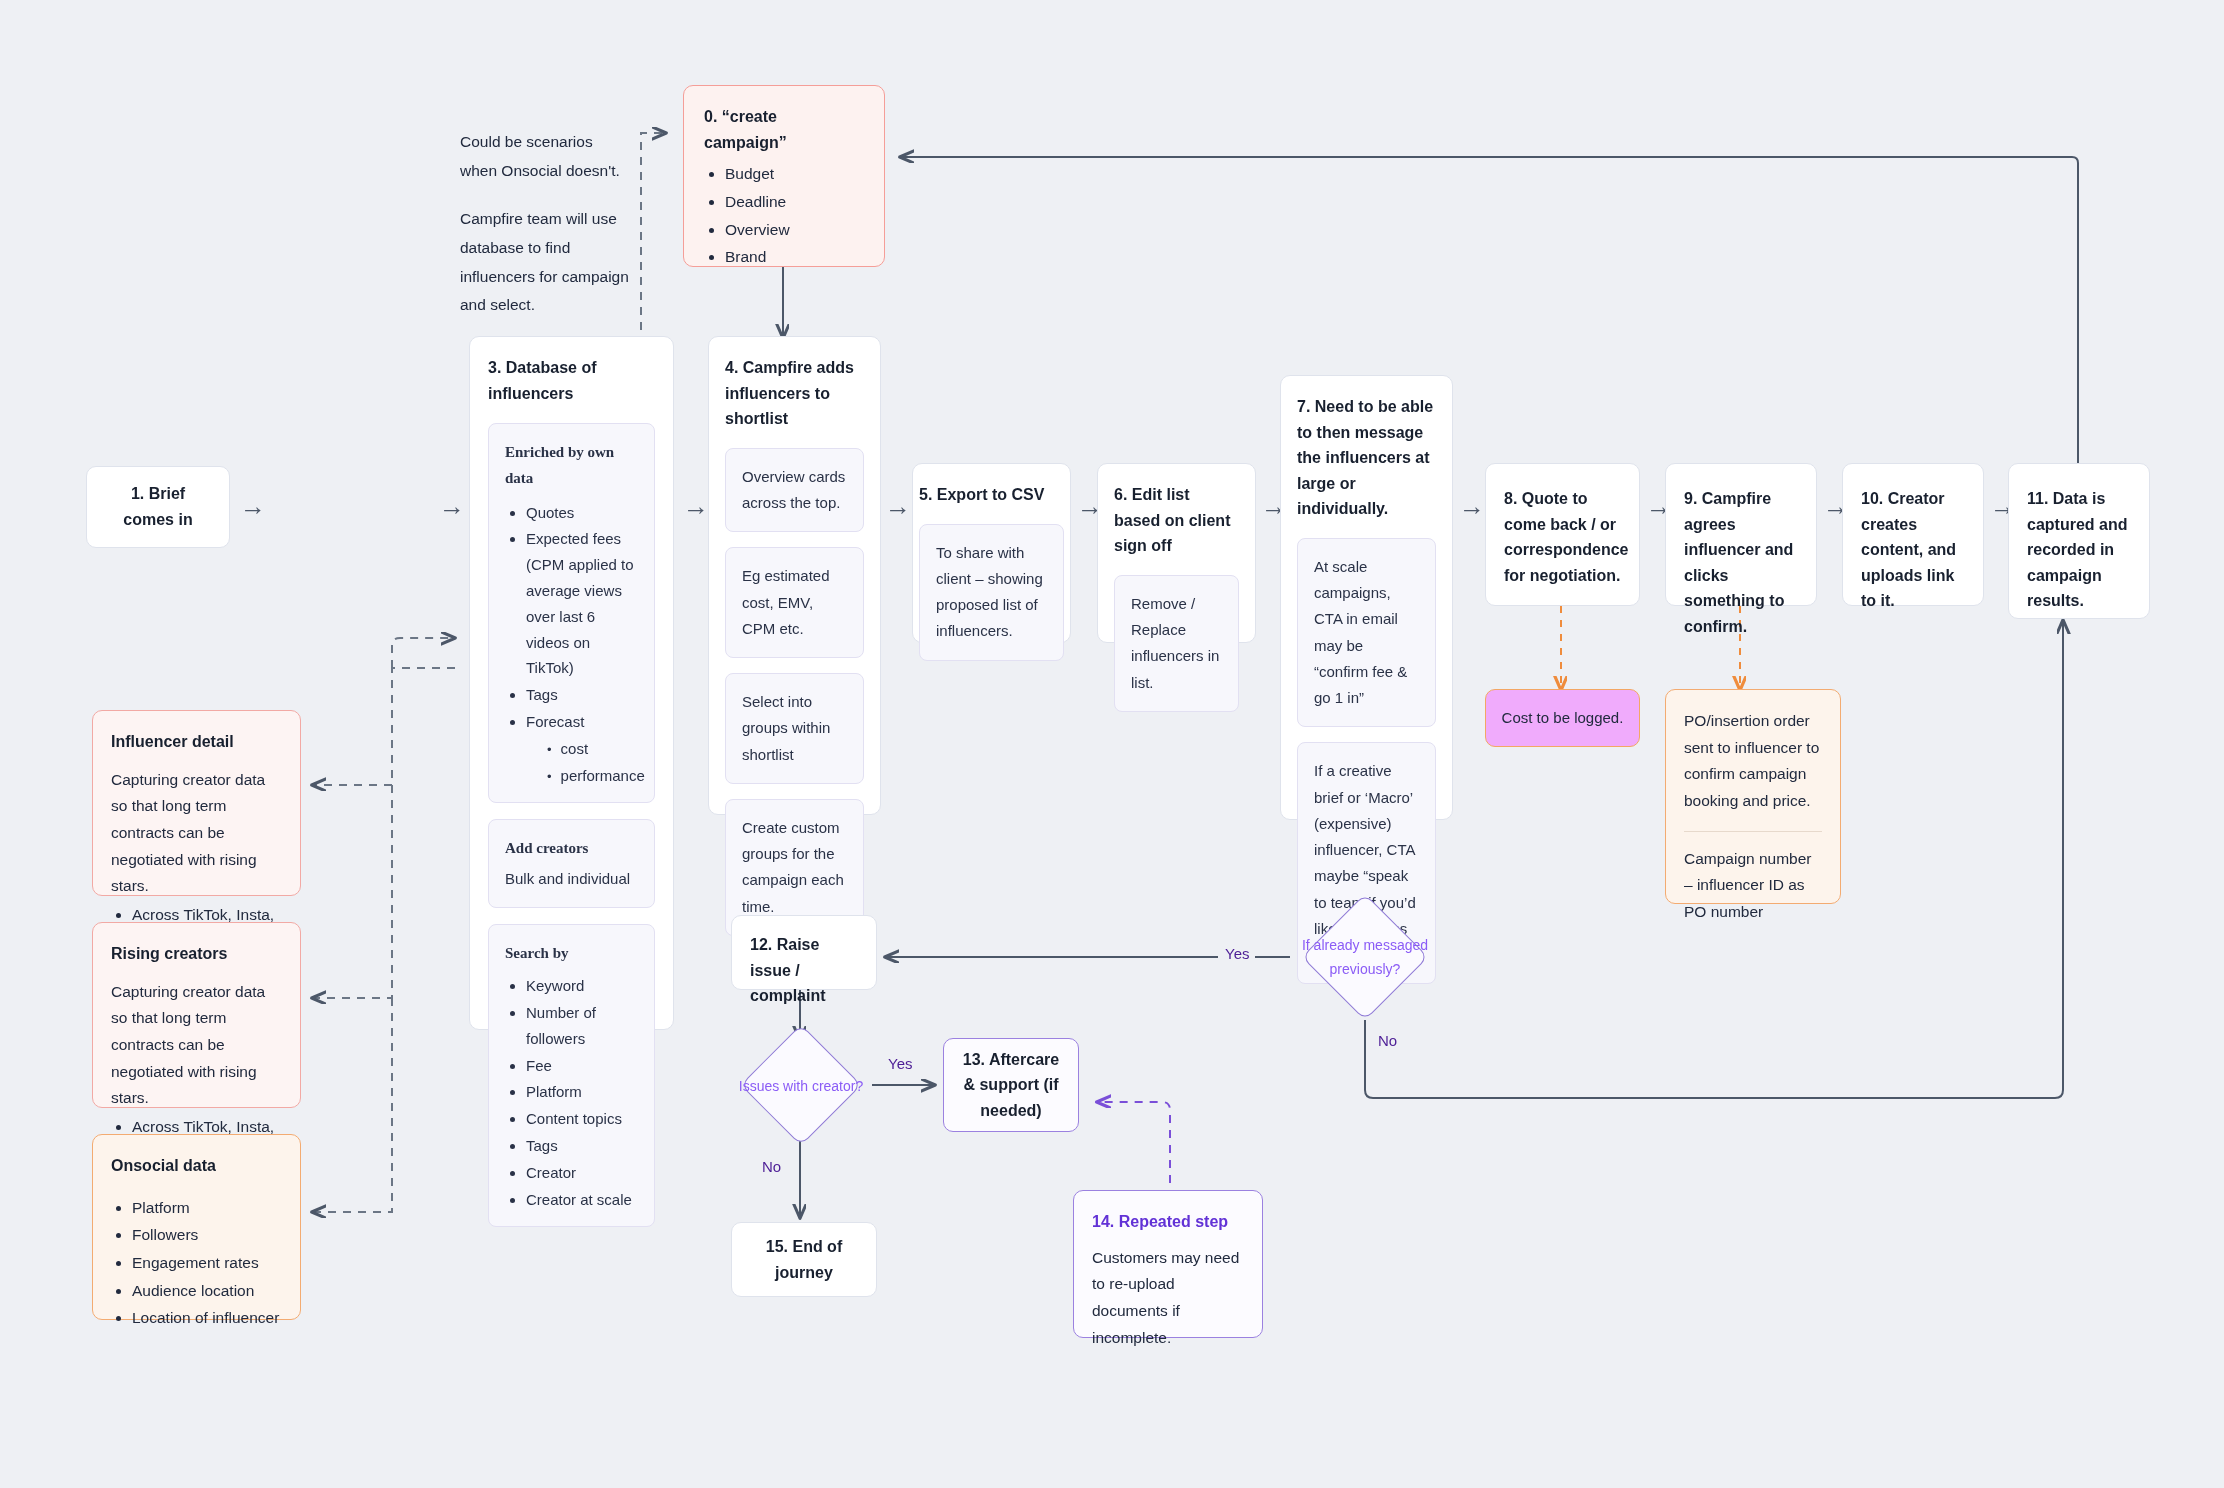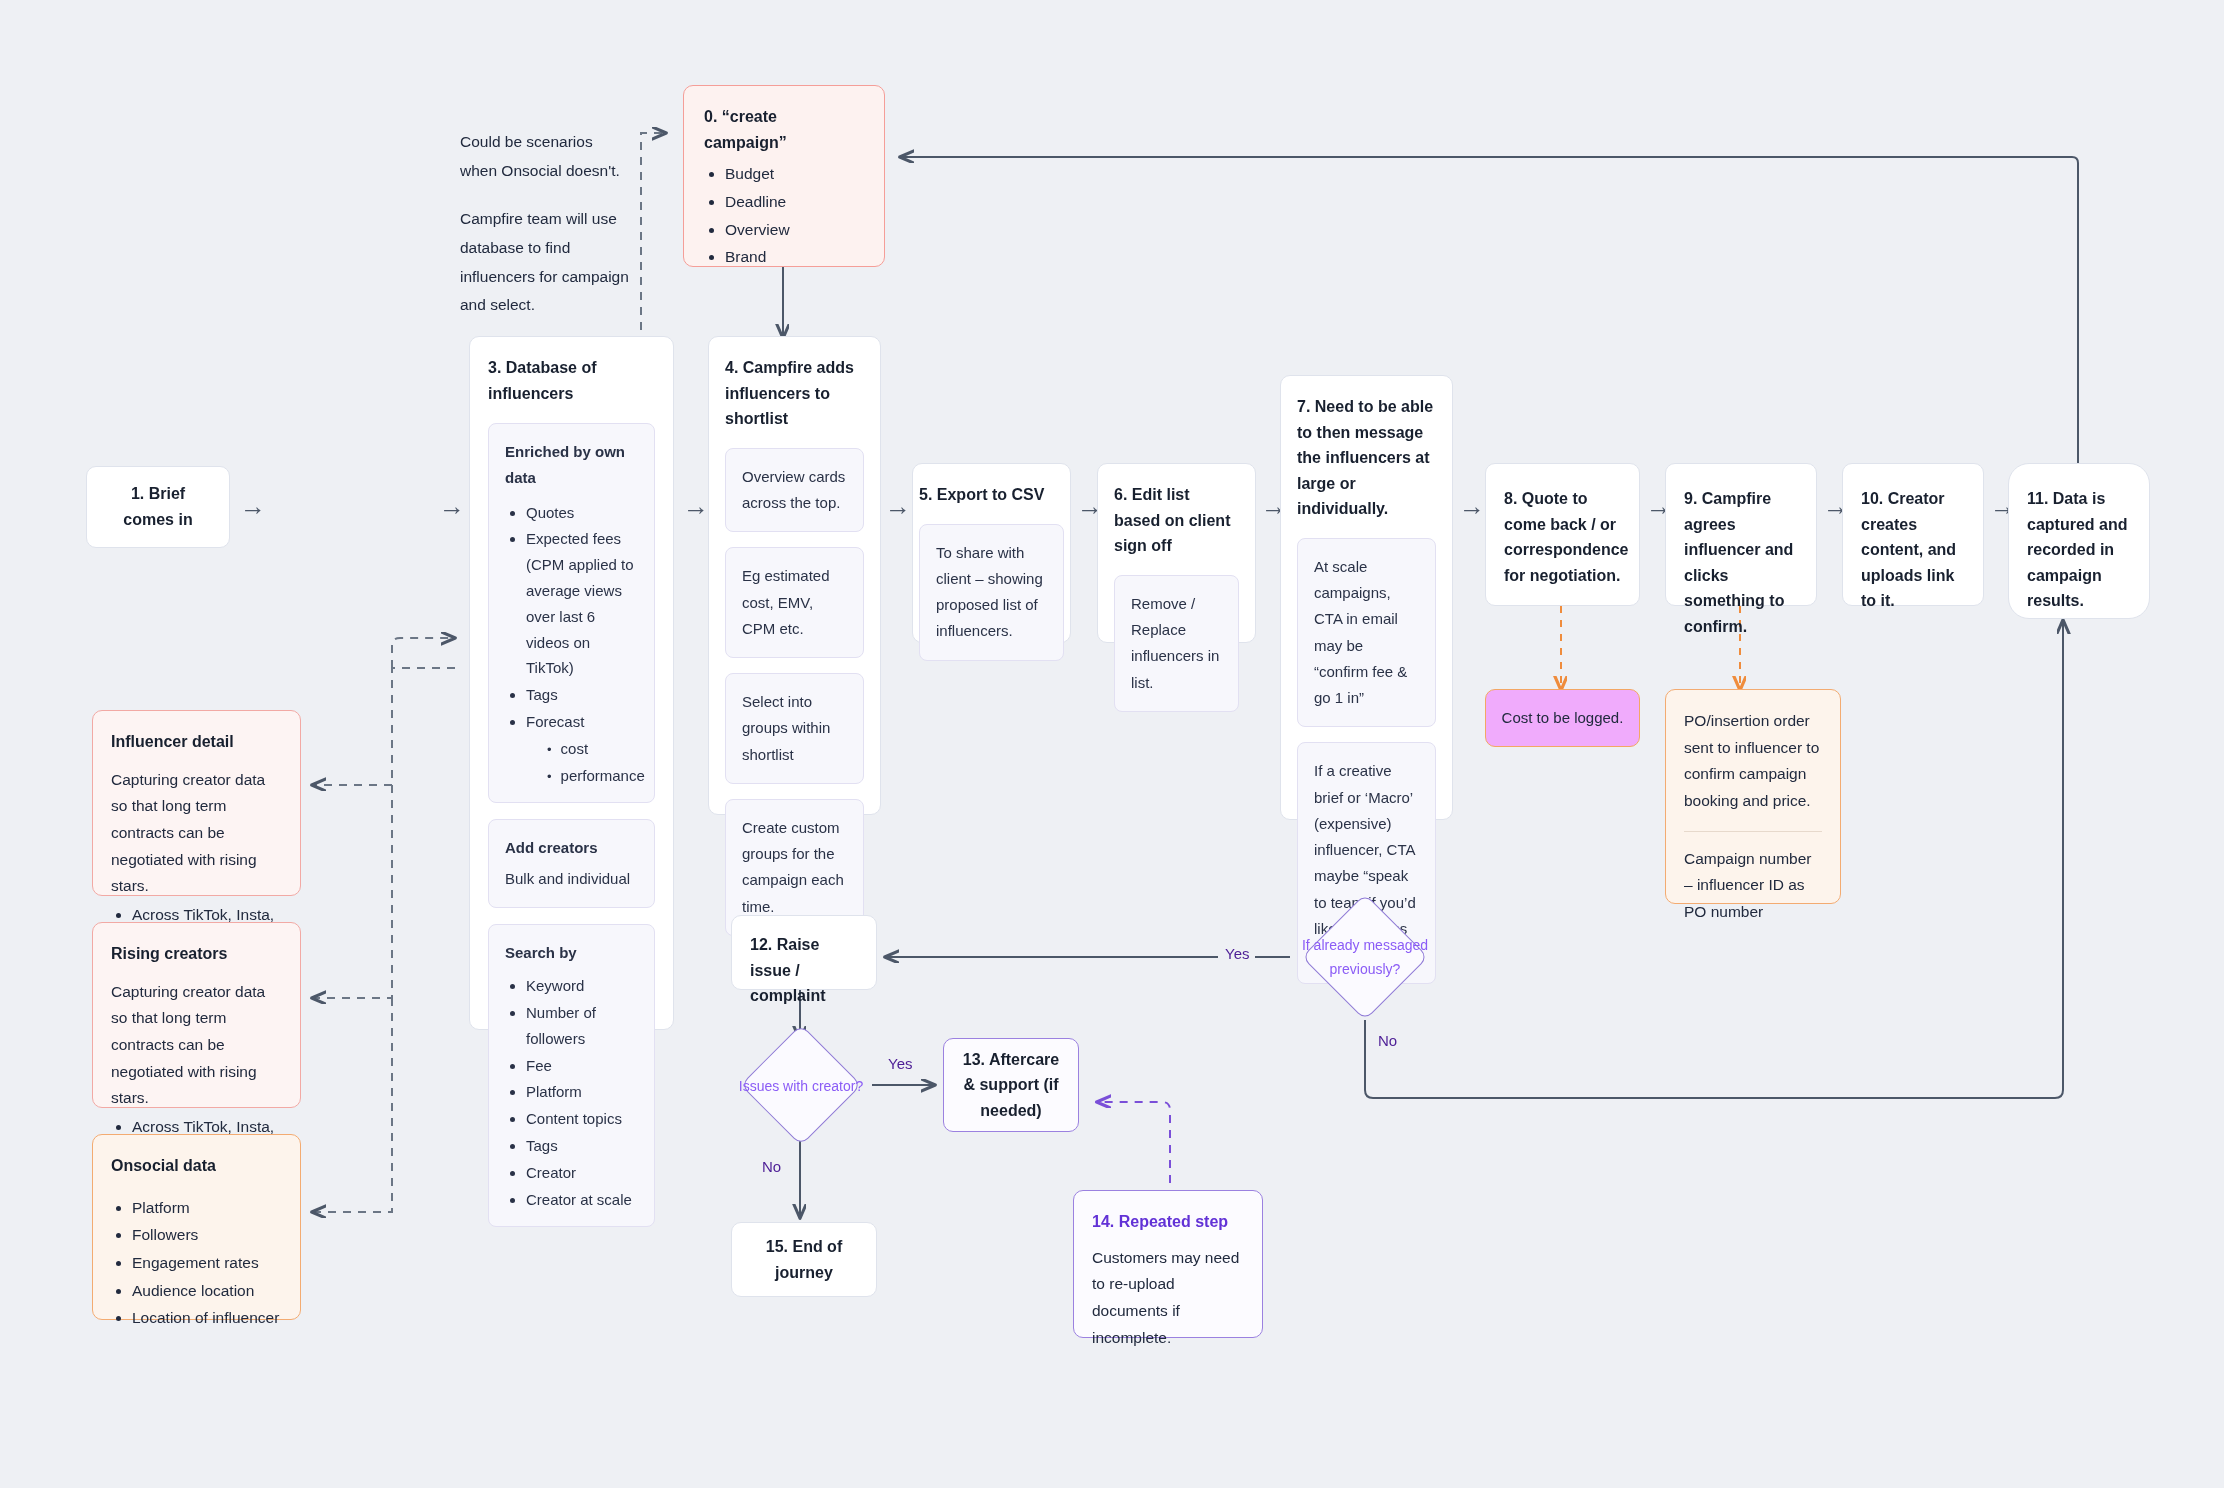--- a/index.html
+++ b/index.html
@@ -47,21 +47,21 @@
   .subcard {
     background: #f7f7fc;
     border: 1px solid #e2e0f2;
     border-radius: 8px;
     padding: 15px 16px;
     margin-top: 15px;
     font-size: 15px;
     line-height: 1.75;
     color: #2a3247;
   }
-  .subcard .sub-title { font-weight: bold; display:block; margin-bottom: 4px;}
+  .subcard .sub-title { font-weight: bold; display:block; margin-bottom: 4px; font-family: Liberation Serif, serif;}
 
   ul.bul { margin: 6px 0 0 0; padding-left: 21px; }
   ul.bul li { margin: 0 0 1px 0; line-height: 1.72; }
   ul.bul ul { margin: 0; padding-left: 21px; list-style: none; }
   ul.bul ul li::before { content: "\2022"; margin-right: 9px; font-size: 13px; }
 
   .node.pink { background: #fdf4f3; border: 1.5px solid #f2a9a4; }
   .node.pinkstrong { background: #fdf2f0; border: 1.8px solid #f59e98; }
   .node.orange { background: #fdf4ec; border: 1.5px solid #f3ab71; }
   .node.orangeline { background: #f0abfc; border: 1.5px solid #f3a764; }
@@ -251,21 +251,21 @@
   <div class="node" style="left:1665px; top:463px; width:152px; height:143px; padding:22px 18px;">
     <div class="title">9. Campfire agrees influencer and clicks something to confirm.</div>
   </div>
   <div class="arrowglyph" style="left:1823px; top:493px;">→</div>
 
   <div class="node" style="left:1842px; top:463px; width:142px; height:143px; padding:22px 18px;">
     <div class="title">10. Creator creates content, and uploads link to it.</div>
   </div>
   <div class="arrowglyph" style="left:1990px; top:493px;">→</div>
 
-  <div class="node" style="left:2008px; top:463px; width:142px; height:156px; padding:22px 18px;border-radius:21px;">
+  <div class="node" style="left:2008px; top:463px; width:142px; height:156px; padding:22px 18px;">
     <div class="title">11. Data is captured and recorded in campaign results.</div>
   </div>
 
   <div class="node orangeline center" style="left:1485px; top:689px; width:155px; height:58px; padding:10px 14px;">
     <div style="font-size:15px;">Cost to be logged.</div>
   </div>
 
   <div class="node orange" style="left:1665px; top:689px; width:176px; height:215px; padding:18px 18px;">
     <div>PO/insertion order sent to influencer to confirm campaign booking and price.</div>
     <div class="divider"></div>

